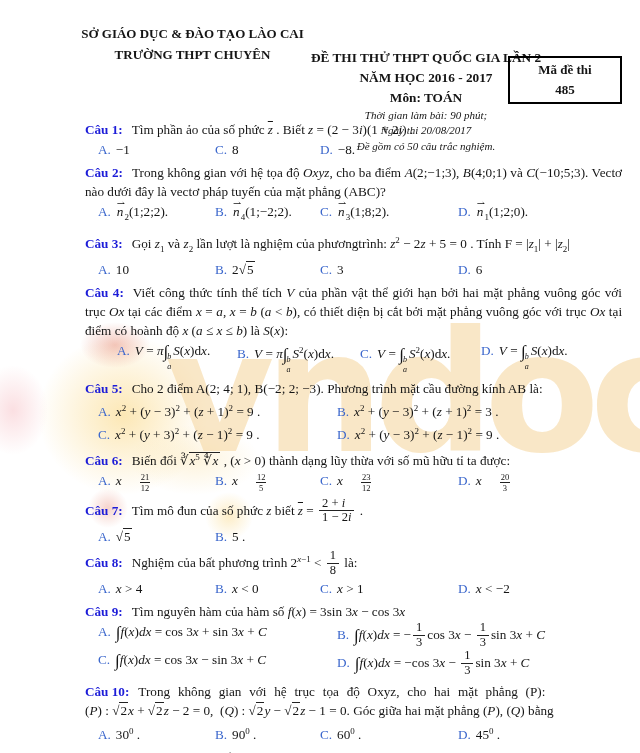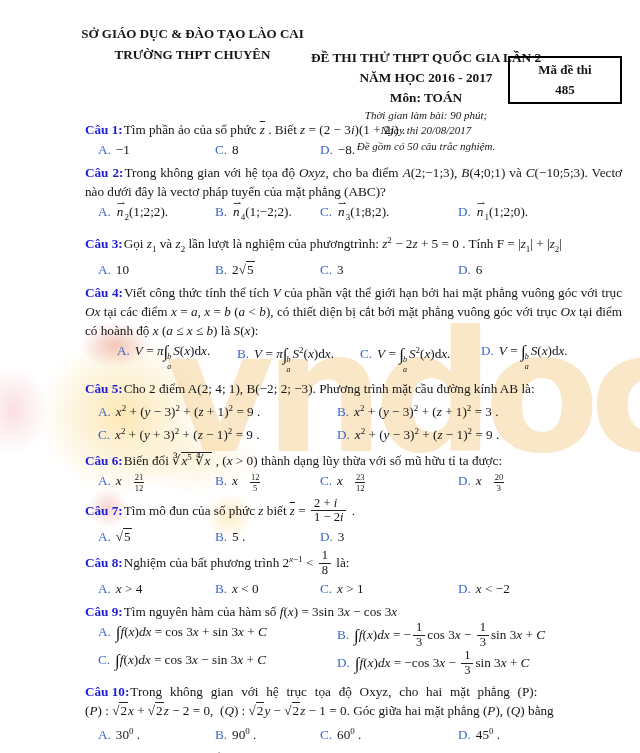--- a/index.html
+++ b/index.html
@@ -34,39 +34,39 @@
   .hdr-right { position:absolute; left:295px; top:4px; width:262px; text-align:center;margin-top:44px; }
   .hr-b { font-weight:bold; font-size:13.3px; line-height:1.5; }
   .hr-i { font-style:italic; font-size:11px; line-height:1.42; }
   .code-box { position:absolute; left:508px; top:56px; width:114px; border:2px solid #000;
               text-align:center; font-weight:bold; font-size:13px; line-height:1.5; padding:2px 4px 3px; }
 
   
   .main { padding:4px 18px 0 85px; font-size:13.2px; }
   .q { margin-bottom:4px; }
   .stem { text-align:justify; line-height:19px; }
-  .qlabel { font-weight:bold; color:#1d1dd8; margin-right:1px; }
+  .qlabel { font-weight:bold; color:#1d1dd8; margin-right:9px; }
   .opts { display:grid; margin:1px 0 2px 13px; line-height:19px; }
   .cols4 { grid-template-columns:117px 105px 138px 1fr; }
   .cols4w { grid-template-columns:120px 123px 121px 1fr;margin-left:32px; }
   .cols2 { grid-template-columns:239px 1fr; }
   .ok { color:#3a66cc; margin-right:5px; }
   .opt { white-space:nowrap; }
 
   
   i { font-style:italic; }
   sup { font-size:.68em; }
   sub { font-size:.68em; }
   .ovz { text-decoration:overline; }
   .frac { display:inline-flex; flex-direction:column; vertical-align:middle; text-align:left;
           line-height:1.08; font-size:.95em; margin:0 2px; position:relative; top:-1px; }
   .frac .n { border-bottom:1px solid #222; padding:0 3px; display:block; }
   .frac .d { padding:0 3px; display:block; }
   .efr { display:inline-flex; flex-direction:column; text-align:center; font-size:8.5px;
-         line-height:1.2; vertical-align:5px; margin-left:12px; }
+         line-height:1.2; vertical-align:5px; margin-left:18px; }
   .efr .en { border-bottom:1px solid #222; padding:0 1px; display:block; }
   .efr .ed { display:block; }
   .ig { font-size:1.3em; vertical-align:-2px; }
   .ilim { display:inline-flex; flex-direction:column; font-size:8px; line-height:1.25;
           font-style:italic; vertical-align:-4px; margin:0 2px 0 -1px; }
   .rad { white-space:nowrap; }
   .rb { border-top:1px solid #222; padding:0 1px; }
   .vec { display:inline-block; position:relative; padding:0 1px; }
   .vec::before { content:"⇀"; position:absolute; left:1px; top:-8px; font-size:10px; }
   .ws { word-spacing:4.5px;font-family:Liberation Serif, serif; }
@@ -192,21 +192,20 @@
       </div>
 
       <div class="q">
         <p class="stem"><span class="qlabel">Câu 7:</span><span>Tìm mô đun của số phức <i>z</i> biết <span class="ovz"><i>z</i></span> = <span class="frac">
                 <span class="n">2 + <i>i</i></span>
                 <span class="d">1 − 2<i>i</i></span>
               </span> .</span></p>
         <div class="opts cols4">
           <div class="opt"><span class="ok">A.</span><span><span class="rad">√<span class="rb">5</span></span></span></div>
           <div class="opt"><span class="ok">B.</span><span>5 .</span></div>
-          <div class="opt"><span class="ok">D.</span><span>3</span></div>
         </div>
       </div>
 
       <div class="q">
         <p class="stem"><span class="qlabel">Câu 8:</span><span>Nghiệm của bất phương trình 2<sup><i>x</i>−1</sup> &lt; <span class="frac">
                 <span class="n">1</span>
                 <span class="d">8</span>
               </span> là:</span></p>
         <div class="opts cols4">
           <div class="opt"><span class="ok">A.</span><span><i>x</i> &gt; 4</span></div>

